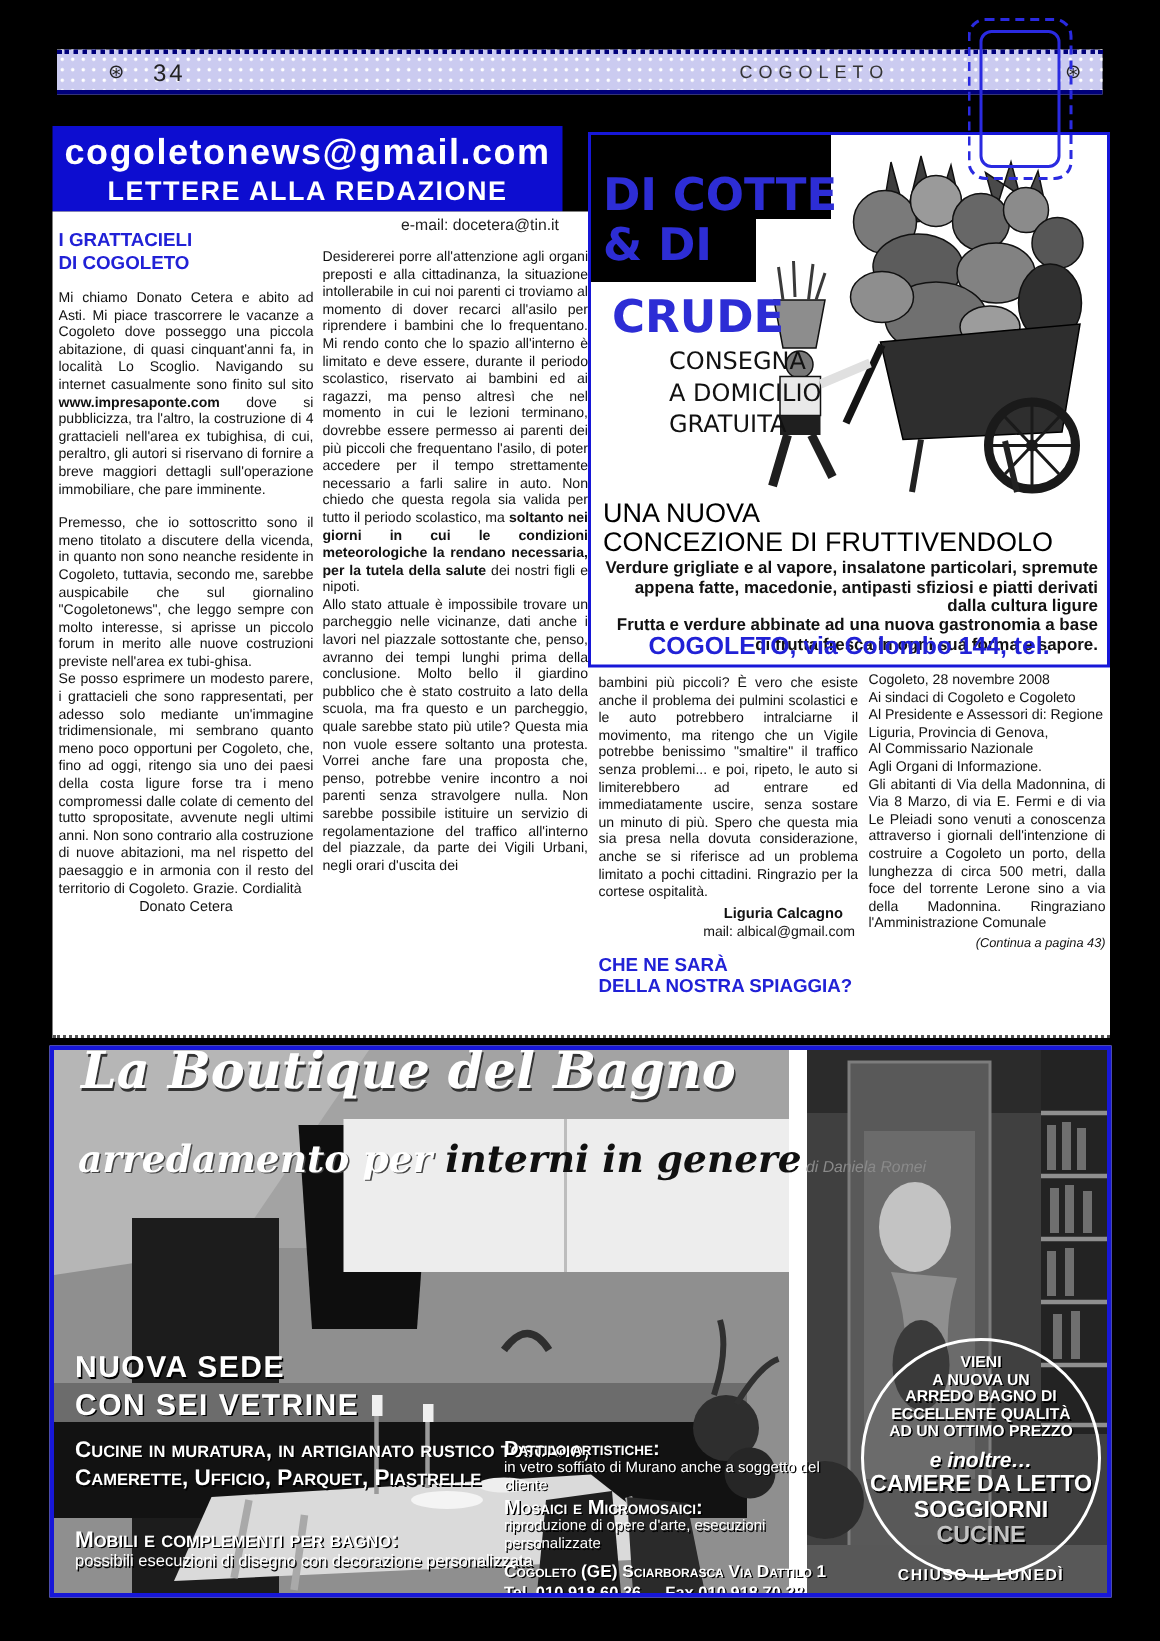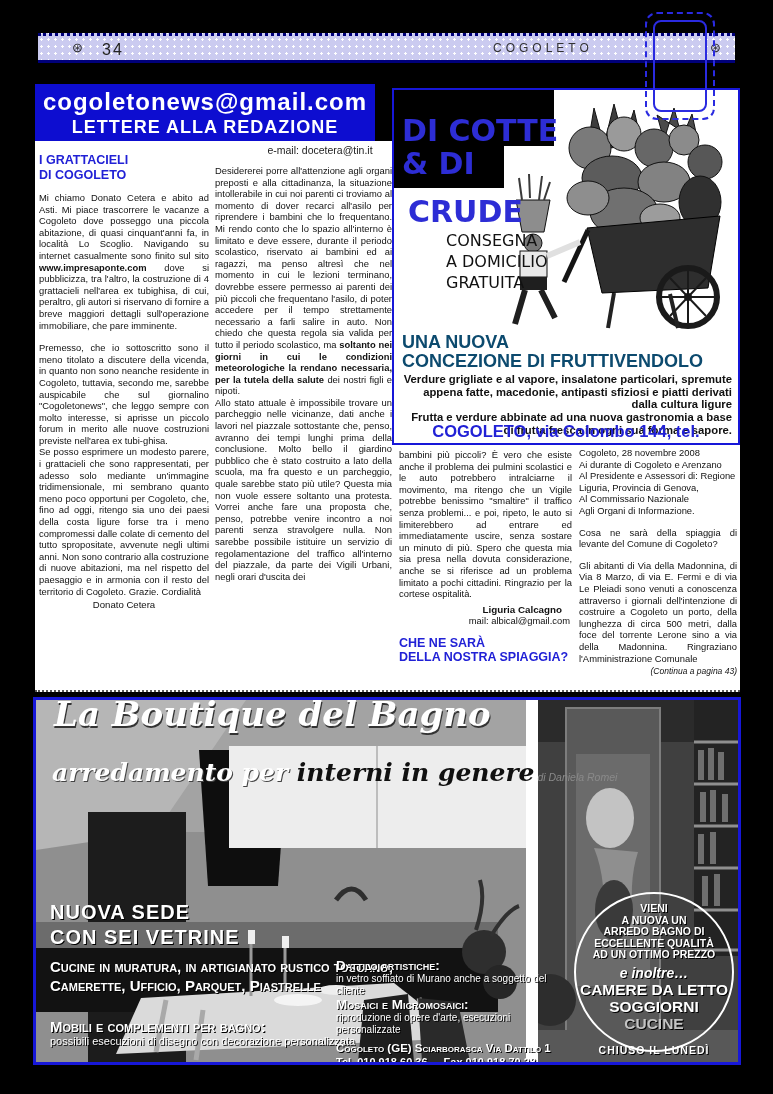--- a/index.html
+++ b/index.html
@@ -52,21 +52,21 @@
   .cotte-ad{position:absolute;left:392px;top:88px;width:348px;height:357px;background:#fff;
     border:2px solid #1717d8;box-sizing:border-box;overflow:hidden;}
   .cotte-art{position:absolute;left:98px;top:0;width:250px;height:245px;}
   .cotte-black1{position:absolute;left:0;top:0;width:160px;height:56px;background:#000;}
   .cotte-black2{position:absolute;left:0;top:56px;width:110px;height:42px;background:#000;}
   .cotte-line{position:absolute;color:#2d2dd5;font-family:"DejaVu Sans",sans-serif;
     font-weight:bold;font-size:30px;z-index:3;}
   .cl1{left:8px;top:23px;} .cl2{left:8px;top:56px;} .cl3{left:14px;top:104px;}
   .delivery{position:absolute;left:8px;top:140px;font-family:"DejaVu Sans",sans-serif;
     font-size:16px;line-height:21px;color:#111;z-index:3;margin-left:44px;}
-  .cotte-head{position:absolute;left:8px;color:#0c4a6e;font-weight:bold;font-size:18px;z-index:3;}
+  .cotte-head{position:absolute;left:8px;color:#000000;font-weight:normal;font-size:18px;z-index:3;}
   .ch1{top:242px;} .ch2{top:261px;}
   .cotte-desc{position:absolute;left:6px;width:332px;text-align:right;font-weight:bold;
     font-size:11.3px;line-height:12.5px;z-index:3;}
   .cd1{top:283px;} .cd2{top:321px;}
   .cotte-addr{position:absolute;left:0;top:332px;width:344px;text-align:center;color:#2121d6;
     font-weight:bold;font-size:16.5px;z-index:3;}
 
   
   .boutique-ad{position:absolute;left:33px;top:697px;width:708px;height:368px;
     border:3px solid #1717d8;box-sizing:border-box;background:#fff;overflow:hidden;}
@@ -156,26 +156,25 @@
       <h3 class="art-title">
         <span>CHE NE SARÀ</span><br>
         <span>DELLA NOSTRA SPIAGGIA?</span>
       </h3>
     </div>
 
     <div class="col col4">
       <div class="body-txt">
         <p class="tight" style="text-align:left">
           <span>Cogoleto, 28 novembre 2008</span><br>
-          <span>Ai durante di Cogoleto e Arenzano</span><br>
+          <span>Ai sindaci di Cogoleto e Cogoleto</span><br>
           <span>Al Presidente e Assessori di: Regione Liguria, Provincia di Genova,</span><br>
           <span>Al Commissario Nazionale</span><br>
           <span>Agli Organi di Informazione.</span>
         </p>
-        <p style="margin:10px 0"><span>Cosa ne sarà della spiaggia di levante del Comune di  Cogoleto?</span></p>
         <p class="tight"><span>Gli abitanti di Via della Madonnina, di Via 8 Marzo, di via E. Fermi e di via Le Pleiadi sono venuti a conoscenza attraverso i giornali dell'intenzione di costruire a Cogoleto un porto, della lunghezza di circa 500 metri, dalla foce del torrente Lerone sino a via della Madonnina. Ringraziano l'Amministrazione Comunale</span></p>
         <div class="continua">(Continua a pagina 43)</div>
       </div>
     </div>
   </div>
 
   <div class="cotte-ad">
     <svg class="cotte-art" viewBox="0 0 250 245" xmlns="http://www.w3.org/2000/svg">
       <g stroke="#111" stroke-width="1">
         <path d="M95,60 L102,18 L112,55 L122,14 L132,52 L142,20 L150,55 Z" fill="#3d3d3d"></path>

